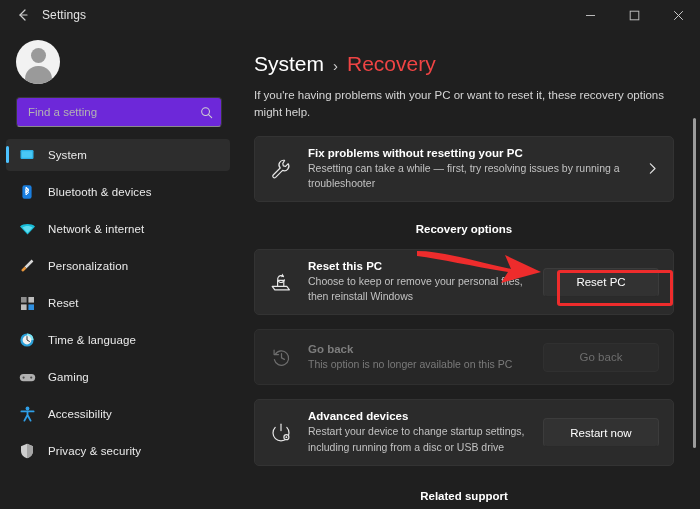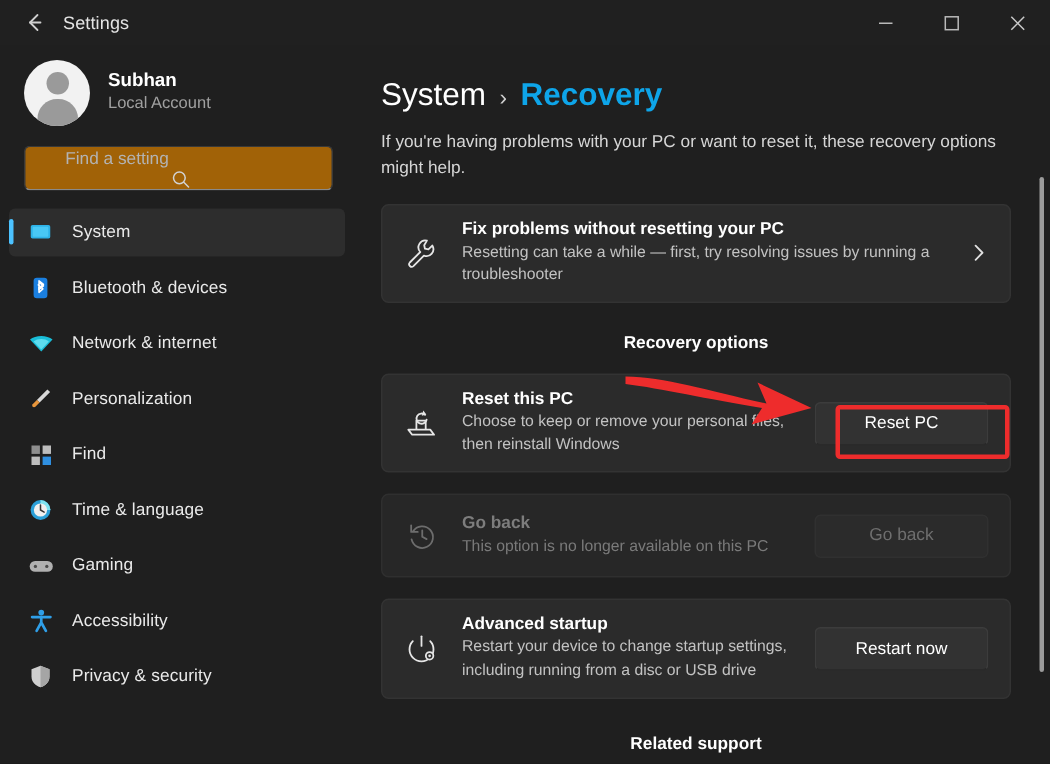--- a/index.html
+++ b/index.html
@@ -74,26 +74,25 @@
     content: ""; position: absolute;
     width: 27px; height: 18px; border-radius: 13px 13px 0 0;
     background: #9a9a9a; left: 8.5px; top: 26px;
   }
   .acct-text { margin-left: 12px; line-height: 1.25; }
   .acct-name { font-size: 12.5px; color: #ffffff; font-weight: bold; }
   .acct-sub  { font-size: 11px; color: #a0a0a0; margin-top: 2px; }
 
   .searchwrap { padding: 0 18px 0 16px; }
   .searchbox {
-    height: 30px; background: #a16207;
+    height: 30px; background: #6d28d9;
     border: 1px solid #393939; border-bottom: 1px solid #8a8a8a;
     border-radius: 4px;
     display: flex; align-items: center;
     padding: 0 8px 0 11px;
-    flex-direction: column;
   }
   .searchbox input {
     flex: 1; background: transparent; border: none; outline: none;
     color: #d8d8d8; font-size: 11.5px;
     font-family: "Liberation Sans", sans-serif;
   }
   .searchbox input::placeholder { color: #b3b3b3; opacity: 1; }
   .search-ico { color: #d2d2d2; display: flex; align-items: center; }
 
   .navlist { margin-top: 12px; padding: 0 10px 0 6px; flex: 1; }
@@ -117,21 +116,21 @@
 
   
   .main {
     flex: 1; min-width: 0;
     padding: 22px 26px 0 14px;
     overflow: hidden; position: relative;
   }
   .breadcrumb { font-size: 21px; display: flex; align-items: baseline; }
   .bc-parent { color: #ffffff; font-weight: normal; }
   .bc-sep { color: #d0d0d0; font-size: 15px; margin: 0 9px; }
-  .bc-current { color: #0ea5e9; font-weight: bold; }
+  .bc-current { color: #ef4444; font-weight: normal; }
 
   .intro {
     margin-top: 11px; font-size: 11.5px; color: #d6d6d6;
     line-height: 1.5; max-width: 412px;
   }
 
   .card {
     margin-top: 14px;
     background: #2b2b2b;
     border: 1px solid #333333;
@@ -224,24 +223,20 @@
       </div>
     </div>
   </div>
 
   <div class="body">
 
     <div class="sidebar">
 
       <div class="account">
         <div class="avatar"></div>
-        <div class="acct-text">
-          <div class="acct-name">Subhan</div>
-          <div class="acct-sub">Local Account</div>
-        </div>
       </div>
 
       <div class="searchwrap">
         <div class="searchbox">
           <input type="text" placeholder="Find a setting" style="">
           <span class="search-ico">
             <svg width="13" height="13" viewBox="0 0 14 14" fill="none">
               <circle cx="6" cy="6" r="4.2" stroke="#d2d2d2" stroke-width="1.1"></circle>
               <path d="M9.2 9.2 L12.6 12.6" stroke="#d2d2d2" stroke-width="1.1" stroke-linecap="round"></path>
             </svg>
@@ -294,21 +289,21 @@
 
         <div class="navitem">
           <span class="navicon">
             <svg width="15" height="15" viewBox="0 0 15 15">
               <rect x="1" y="1" width="5.6" height="5.6" fill="#8e8e8e"></rect>
               <rect x="8.4" y="1" width="5.6" height="5.6" fill="#bdbdbd"></rect>
               <rect x="1" y="8.4" width="5.6" height="5.6" fill="#bdbdbd"></rect>
               <rect x="8.4" y="8.4" width="5.6" height="5.6" fill="#2f8fe0"></rect>
             </svg>
           </span>
-          <span class="navlabel">Find</span>
+          <span class="navlabel">Reset</span>
         </div>
 
 
         <div class="navitem">
           <span class="navicon">
             <svg width="16" height="16" viewBox="0 0 16 16">
               <circle cx="8" cy="8" r="6.6" fill="#2a9fd8"></circle>
               <path d="M8 1.4 A6.6 6.6 0 0 1 14.6 8 L8 8 Z" fill="#7fe3f0"></path>
               <circle cx="8" cy="8" r="4.4" fill="#f0f0f0"></circle>
               <path d="M8 4.6 V8 L10.4 9.4" stroke="#333" stroke-width="1" fill="none" stroke-linecap="round"></path>
@@ -420,21 +415,21 @@
       <div class="card">
         <span class="card-ico">
           <svg width="22" height="22" viewBox="0 0 22 22" fill="none">
             <path d="M16.8 5.4 a8 8 0 1 1-11.6 0" stroke="#e6e6e6" stroke-width="1.2" fill="none" stroke-linecap="round"></path>
             <path d="M11 2.2 V8.6" stroke="#e6e6e6" stroke-width="1.2" stroke-linecap="round"></path>
             <circle cx="16.4" cy="15.2" r="2.5" stroke="#e6e6e6" stroke-width="1.2" fill="#2b2b2b"></circle>
             <circle cx="16.4" cy="15.2" r="0.9" fill="#e6e6e6"></circle>
           </svg>
         </span>
         <div class="card-text">
-          <div class="card-title">Advanced startup</div>
+          <div class="card-title">Advanced devices</div>
           <div class="card-desc">Restart your device to change startup settings, including running from a disc or USB drive</div>
         </div>
         <button class="action-btn">Restart now</button>
       </div>
 
       <div class="section-head related-head">Related support</div>
 
       <div class="scrollbar"></div>
     </div>
 

